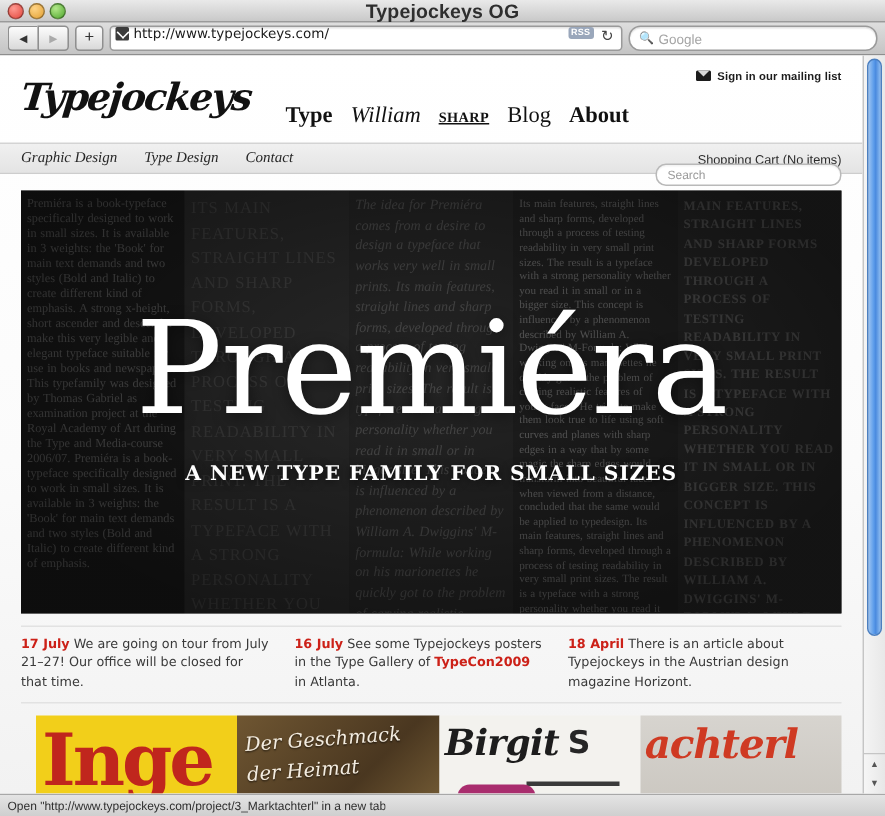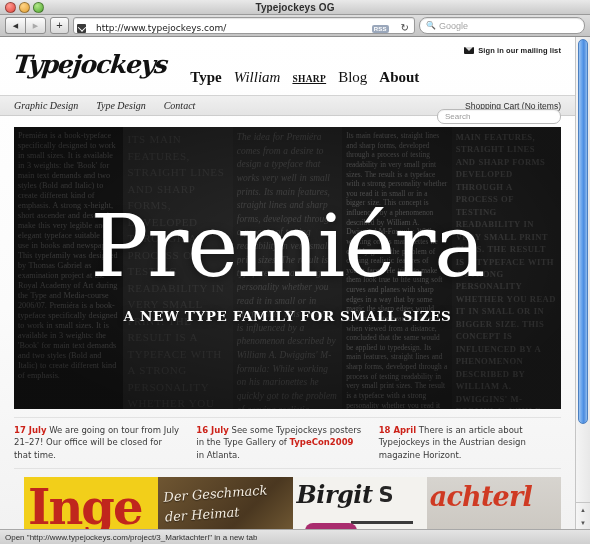--- a/index.html
+++ b/index.html
@@ -14,37 +14,37 @@
 
   
   .titlebar{height:14px;flex:0 0 14px;position:relative;
     background:linear-gradient(#e9e9e9,#c9c9c9);
     border-bottom:1px solid #9a9a9a;display:flex;align-items:center;}
   .lights{display:flex;gap:3px;padding-left:5px;}
   .light{width:9px;height:9px;border-radius:50%;border:1px solid rgba(0,0,0,.35);}
   .l-close{background:radial-gradient(circle at 35% 30%,#ff9a91,#e2463c);}
   .l-min{background:radial-gradient(circle at 35% 30%,#ffd486,#e2a033);}
   .l-max{background:radial-gradient(circle at 35% 30%,#b3e88a,#4fa72e);}
-  .wtitle{position:absolute;left:0;right:0;text-align:center;font-size:10px;color:#2e2e2e;
+  .wtitle{position:absolute;left:0;right:0;text-align:center;font-size:13px;color:#2e2e2e;
     font-weight:bold;letter-spacing:.1px;}
 
   
   .toolbar{height:21px;flex:0 0 21px;display:flex;align-items:center;gap:4px;padding:0 5px;
     background:linear-gradient(#dedede,#c4c4c4);border-bottom:1px solid #8e8e8e;}
   .navbtns{display:flex;}
   .navbtn{width:19px;height:15px;background:linear-gradient(#fcfcfc,#d9d9d9);
     border:1px solid #8f8f8f;display:flex;align-items:center;justify-content:center;
     font-size:7px;color:#333;}
   .navbtn.back{border-radius:3px 0 0 3px;border-right:none;}
   .navbtn.fwd{border-radius:0 3px 3px 0;color:#aaa;}
   .plusbtn{width:17px;height:15px;background:linear-gradient(#fcfcfc,#d9d9d9);
     border:1px solid #8f8f8f;border-radius:3px;display:flex;align-items:center;
     justify-content:center;font-size:11px;color:#333;line-height:1;}
   .urlfield{flex:1 1 auto;height:15px;background:#fff;border:1px solid #9a9a9a;
-    border-radius:3px;display:flex;align-items:flex-end;padding:0 3px;gap:10px;min-width:0;
+    border-radius:3px;display:flex;align-items:flex-start;padding:0 3px;gap:3px;min-width:0;
     box-shadow:inset 0 1px 1px rgba(0,0,0,.12);}
   .favicon{width:9px;height:9px;background:#3b3b3b;border-radius:1px;flex:0 0 auto;
     display:flex;align-items:center;justify-content:center;}
   .favicon i{display:block;width:5px;height:5px;border:1px solid #fff;border-top:none;
     border-left:none;transform:rotate(45deg) translate(-1px,-1px);}
   .urltext{font-size:9px;color:#1a1a1a;white-space:nowrap;overflow:hidden;
     font-family:"DejaVu Sans",sans-serif;flex:1 1 auto;}
   .rssbadge{font-size:6px;font-weight:bold;color:#fff;background:#9aa7bb;border-radius:2px;
     padding:1px 2px;letter-spacing:.2px;flex:0 0 auto;}
   .reload{font-size:10px;color:#444;flex:0 0 auto;padding:0 2px;}

